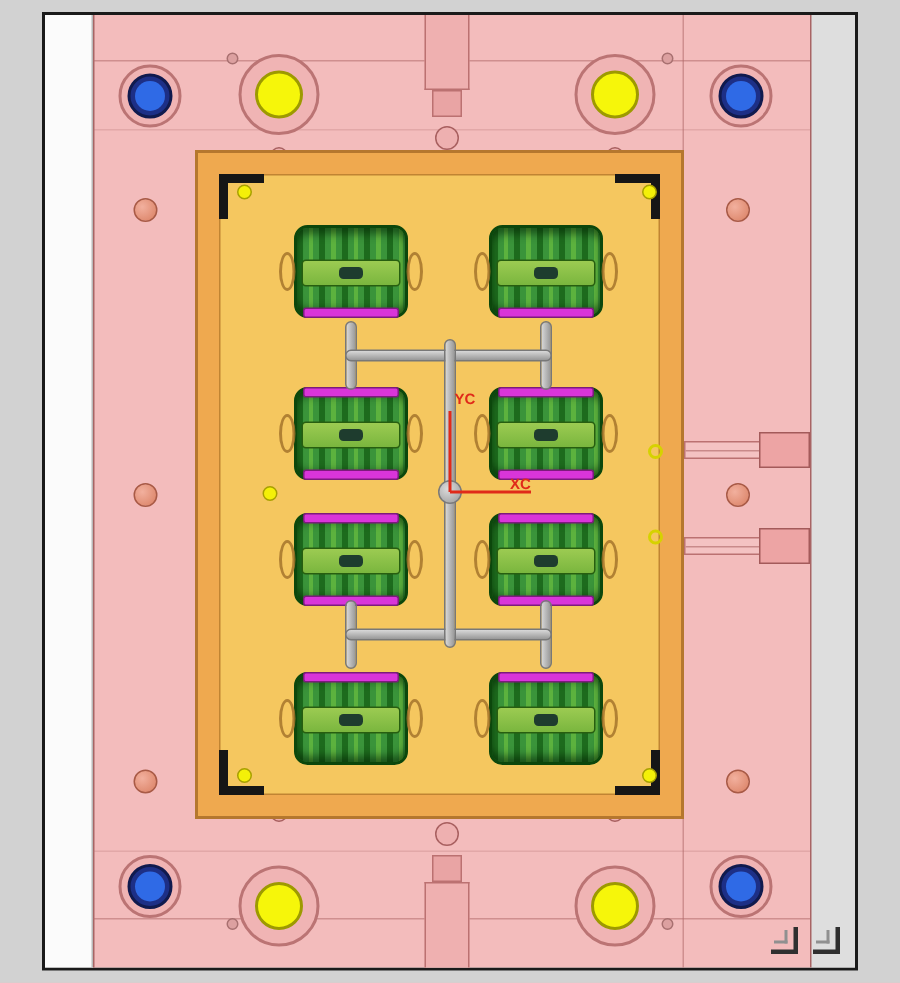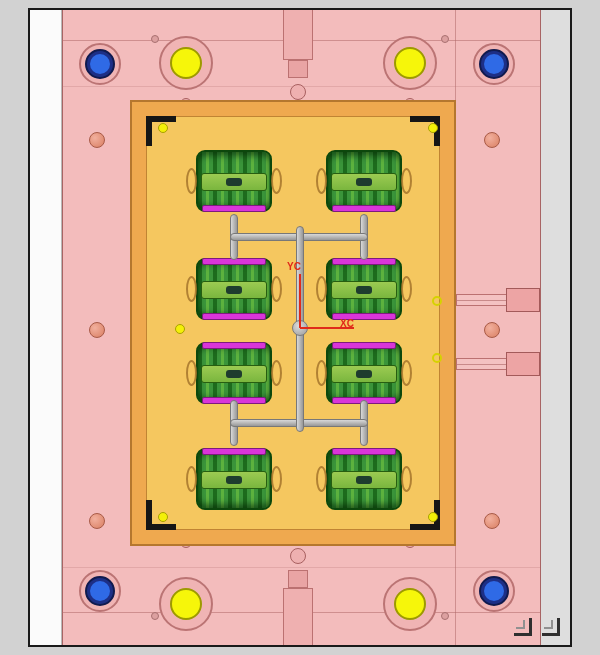--- a/index.html
+++ b/index.html
@@ -222,21 +222,21 @@
   <div class="ydot" style="left:158px;top:123px"></div>
   <div class="ydot" style="left:428px;top:123px"></div>
   <div class="ydot" style="left:158px;top:512px"></div>
   <div class="ydot" style="left:428px;top:512px"></div>
   <div class="ydot" style="left:175px;top:324px"></div>
   <div class="yringo" style="left:432px;top:296px"></div>
   <div class="yringo" style="left:432px;top:353px"></div>
 
   <div class="axis-v"></div>
   <div class="axis-h"></div>
-  <span class="axis-label" style="left:287px;top:261px">YC</span>
+  <span class="axis-label" style="left:303px;top:261px">YC</span>
   <span class="axis-label" style="left:340px;top:318px">XC</span>
 
   <div class="pipe" style="top:294px"></div>
   <div class="fitting" style="top:288px"></div>
   <div class="pipe" style="top:358px"></div>
   <div class="fitting" style="top:352px"></div>
 
   <div class="cglyph" style="left:514px;top:618px">
       <div class="in"></div>
     </div>

